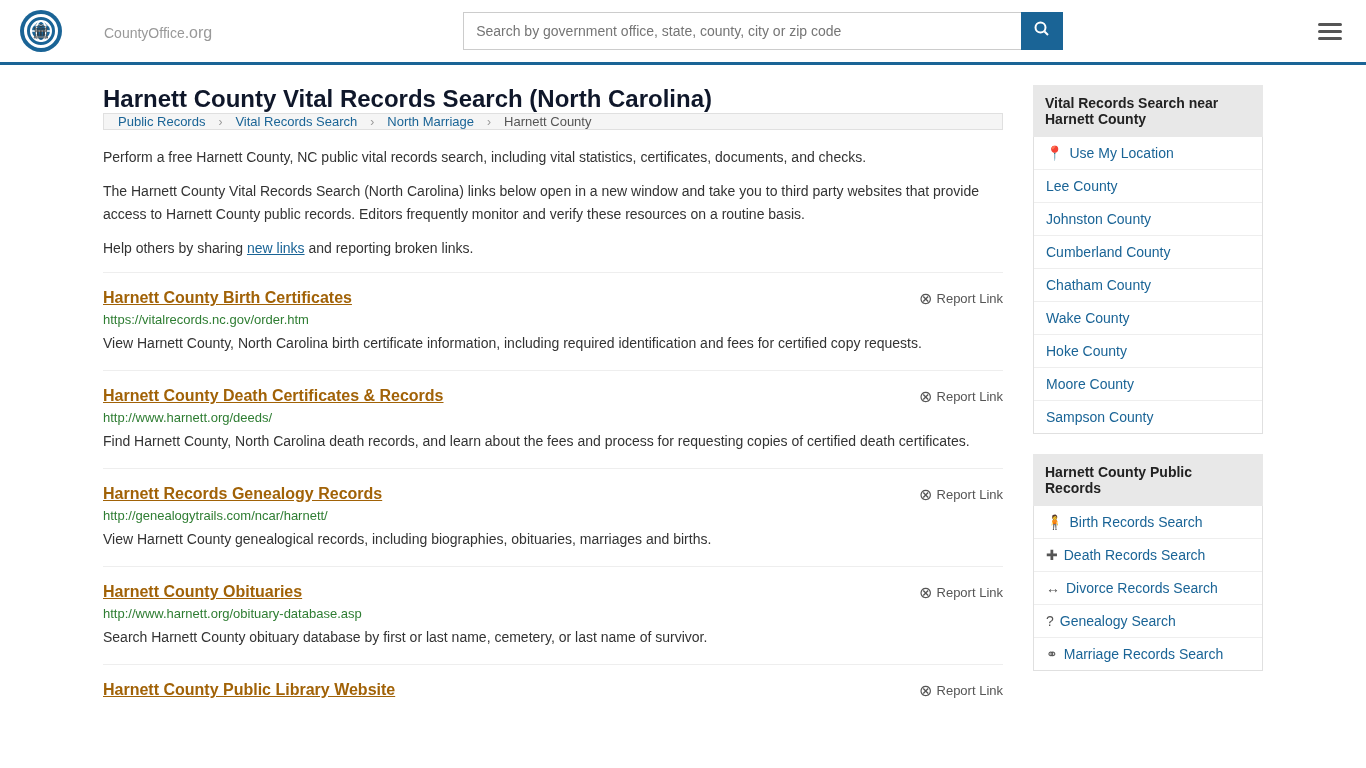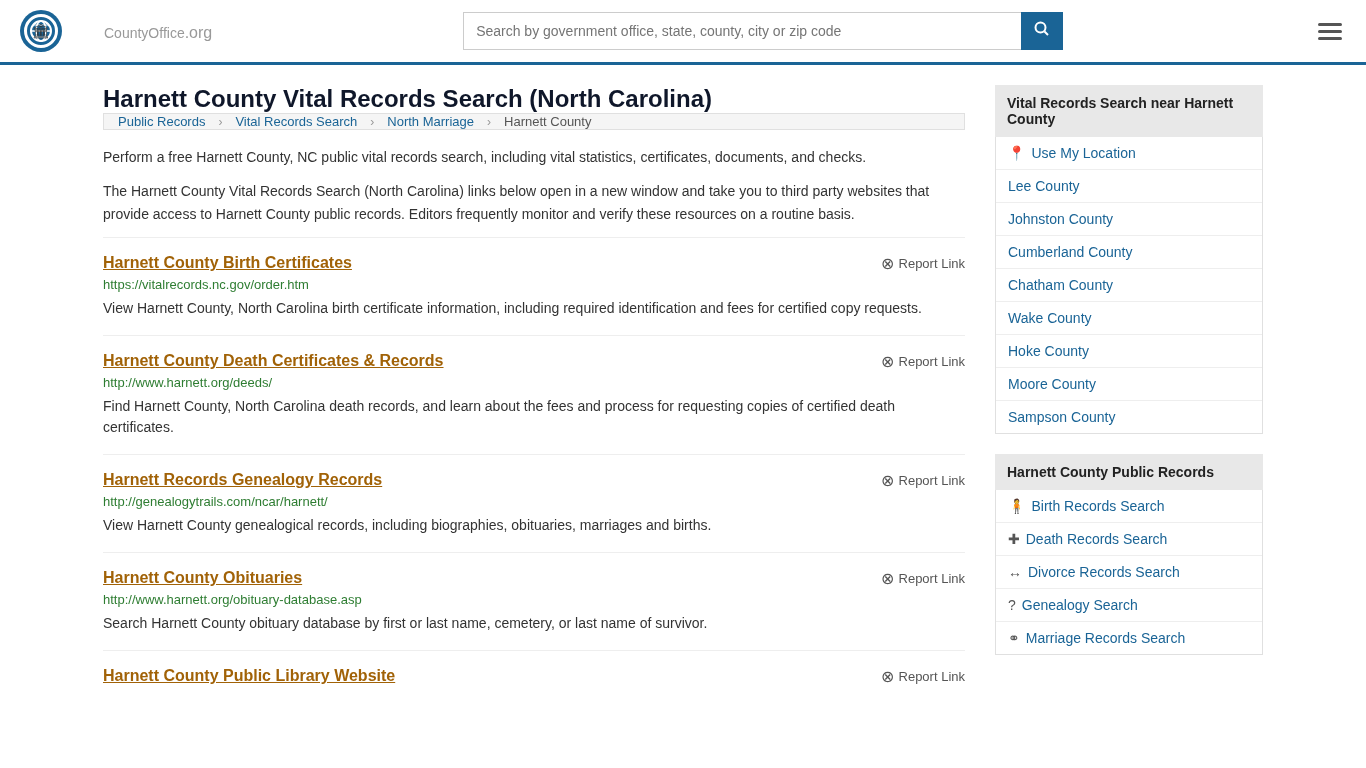--- a/index.html
+++ b/index.html
@@ -96,21 +96,21 @@
       max-width: 1200px;
       margin: 0 auto;
       padding: 20px 20px;
       display: flex;
       gap: 30px;
     }
     #content {
       flex: 1;
     }
     #sidebar {
-      width: 268px;
+      width: 230px;
       flex-shrink: 0;
     }
 
     
     #page-title {
       font-size: 24px;
       font-weight: bold;
       color: #0f172a;
       margin-bottom: 0;
     }
@@ -268,20 +268,23 @@
       <span class="breadcrumb-sep">›</span>
       <a href="#">Vital Records Search</a>
       <span class="breadcrumb-sep">›</span>
       <a href="#">North Marriage</a>
       <span class="breadcrumb-sep">›</span>
       <span>Harnett County</span>
     </div>
 
     <p class="desc-para">Perform a free Harnett County, NC public vital records search, including vital statistics, certificates, documents, and checks.</p>
     <p class="desc-para">The Harnett County Vital Records Search (North Carolina) links below open in a new window and take you to third party websites that provide access to Harnett County public records. Editors frequently monitor and verify these resources on a routine basis.</p>
+    <p class="desc-para">
+      <span>Help others by sharing </span><a href="#">new links</a><span> and reporting broken links.</span>
+    </p>
 
     <div id="results-list">
 
       <div class="result-item">
         <div class="result-header">
           <a class="result-title" href="#">Harnett County Birth Certificates</a>
           <div class="report-link">
             <span class="crosshair-icon">⊗</span>
             <span>Report Link</span>
           </div>

